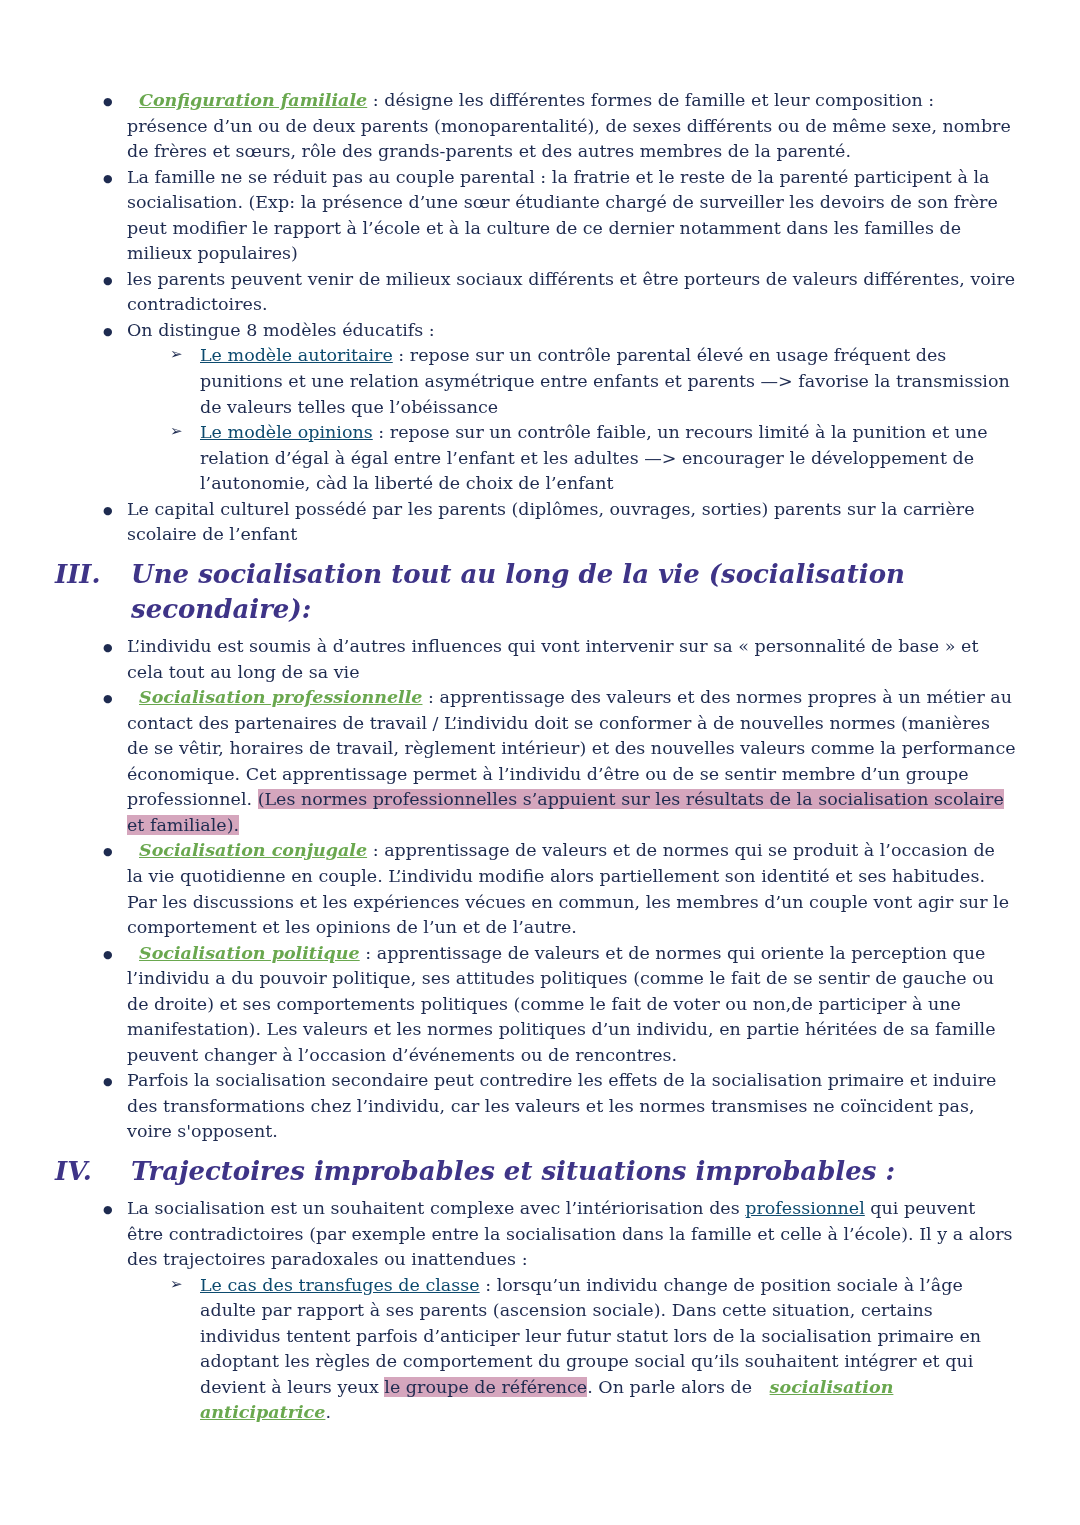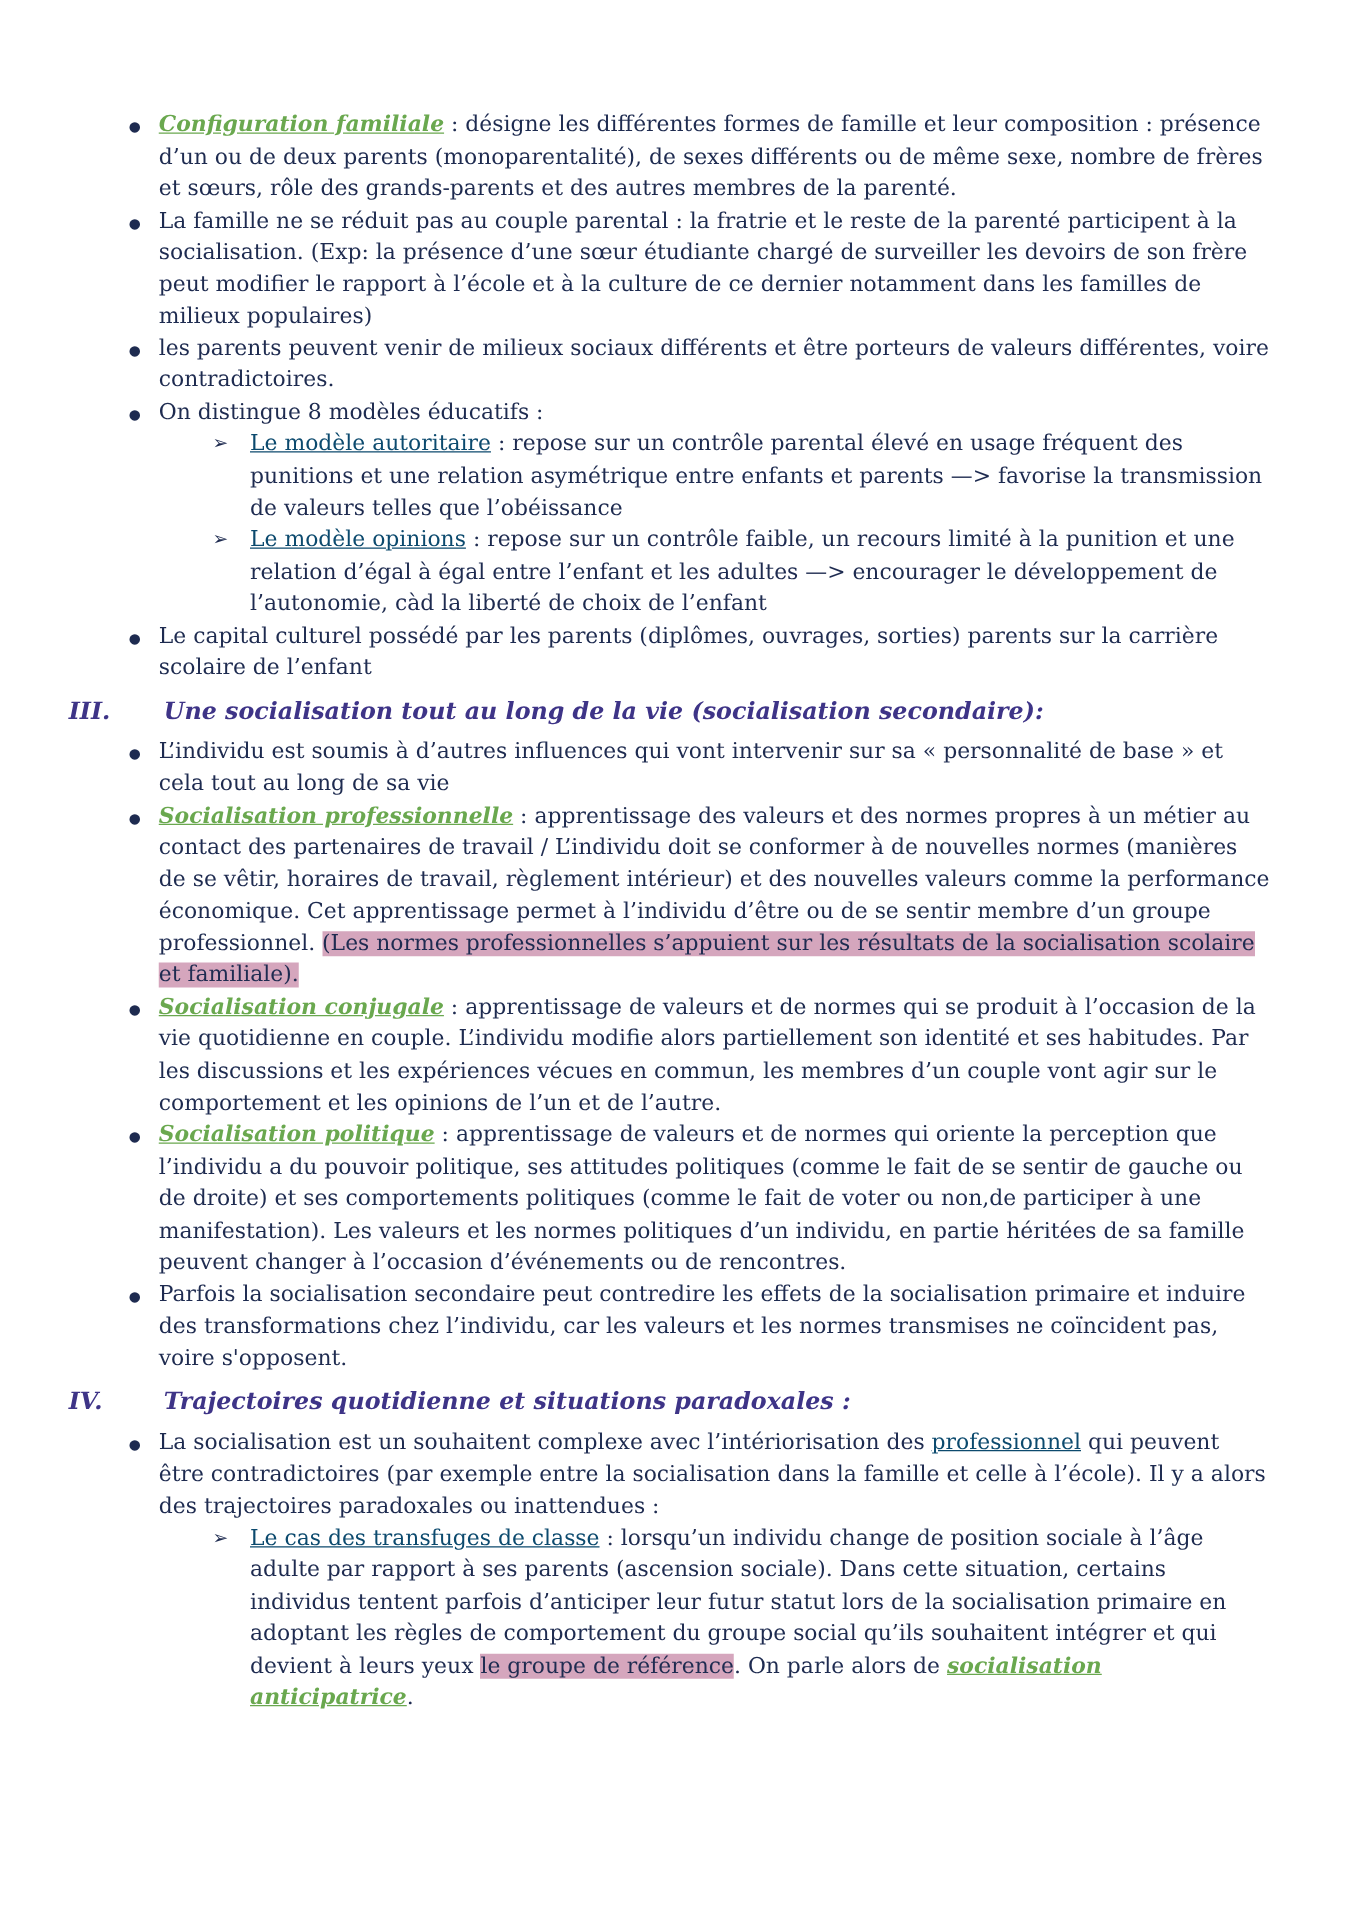--- a/index.html
+++ b/index.html
@@ -29,36 +29,37 @@
     color: #1e2b50;
     font-family: "DejaVu Sans", sans-serif;
   }
   .body { flex: 1 1 auto; }
   .seg.plain { color: inherit; }
   .seg.green {
     color: #6aa84f;
     font-weight: bold;
     font-style: italic;
     text-decoration: underline;
+    margin-left: 12px;
   }
   .seg.red {
     color: #0c4a6e;
     text-decoration: underline;
   }
   .seg.highlight {
     background: #d5a6bd;
   }
   .section {
     display: flex;
     align-items: baseline;
     margin: 9px 0 7px 0;
     color: #3e3487;
     font-weight: bold;
     font-style: italic;
-    font-size: 19px;
+    font-size: 26px;
     line-height: 1.35;
   }
   .sec-num { flex: 0 0 76px; }
   .sec-title { }
 </style>
 </head>
 <body>
 
 <div class="page">
   <div>
@@ -109,21 +110,21 @@
       <div class="bullet">
         <span class="marker">●</span>
         <span class="body"><span class="seg green">Socialisation politique</span><span class="seg plain"> : apprentissage de valeurs et de normes qui oriente la perception que l’individu a du pouvoir politique, ses attitudes politiques (comme le fait de se sentir de gauche ou de droite) et ses comportements politiques (comme le fait de voter ou non,de participer à une manifestation). Les valeurs et les normes politiques d’un individu, en partie héritées de sa famille peuvent changer à l’occasion d’événements ou de rencontres.</span></span>
       </div>
       <div class="bullet">
         <span class="marker">●</span>
         <span class="body"><span class="seg plain">Parfois la socialisation secondaire peut contredire les effets de la socialisation primaire et induire des transformations chez l’individu, car les valeurs et les normes transmises ne coïncident pas, voire s'opposent.</span></span>
       </div>
       <div class="section">
         <span class="sec-num">IV.</span>
-        <span class="sec-title">Trajectoires quotidienne et situations paradoxales :</span>
+        <span class="sec-title">Trajectoires improbables et situations improbables :</span>
       </div>
       <div class="bullet">
         <span class="marker">●</span>
         <span class="body"><span class="seg plain">La socialisation est un souhaitent complexe avec l’intériorisation des </span><span class="seg red">professionnel</span><span class="seg plain">  qui peuvent être contradictoires (par exemple entre la socialisation dans la famille et celle à l’école). Il y a alors des trajectoires paradoxales ou inattendues :</span></span>
       </div>
       <div class="sub">
         <span class="marker">➢</span>
         <span class="body"><span class="seg red">Le cas des transfuges de classe</span><span class="seg plain"> : lorsqu’un individu change de position sociale à l’âge adulte par rapport à ses parents (ascension sociale). Dans cette situation, certains individus tentent parfois d’anticiper leur futur statut lors de la socialisation primaire en adoptant les règles de comportement du groupe social qu’ils souhaitent intégrer et qui devient à leurs yeux </span><span class="seg highlight">le groupe de référence</span><span class="seg plain">. On parle alors de </span><span class="seg green">socialisation anticipatrice</span><span class="seg plain">.</span></span>
       </div>
     </div>

